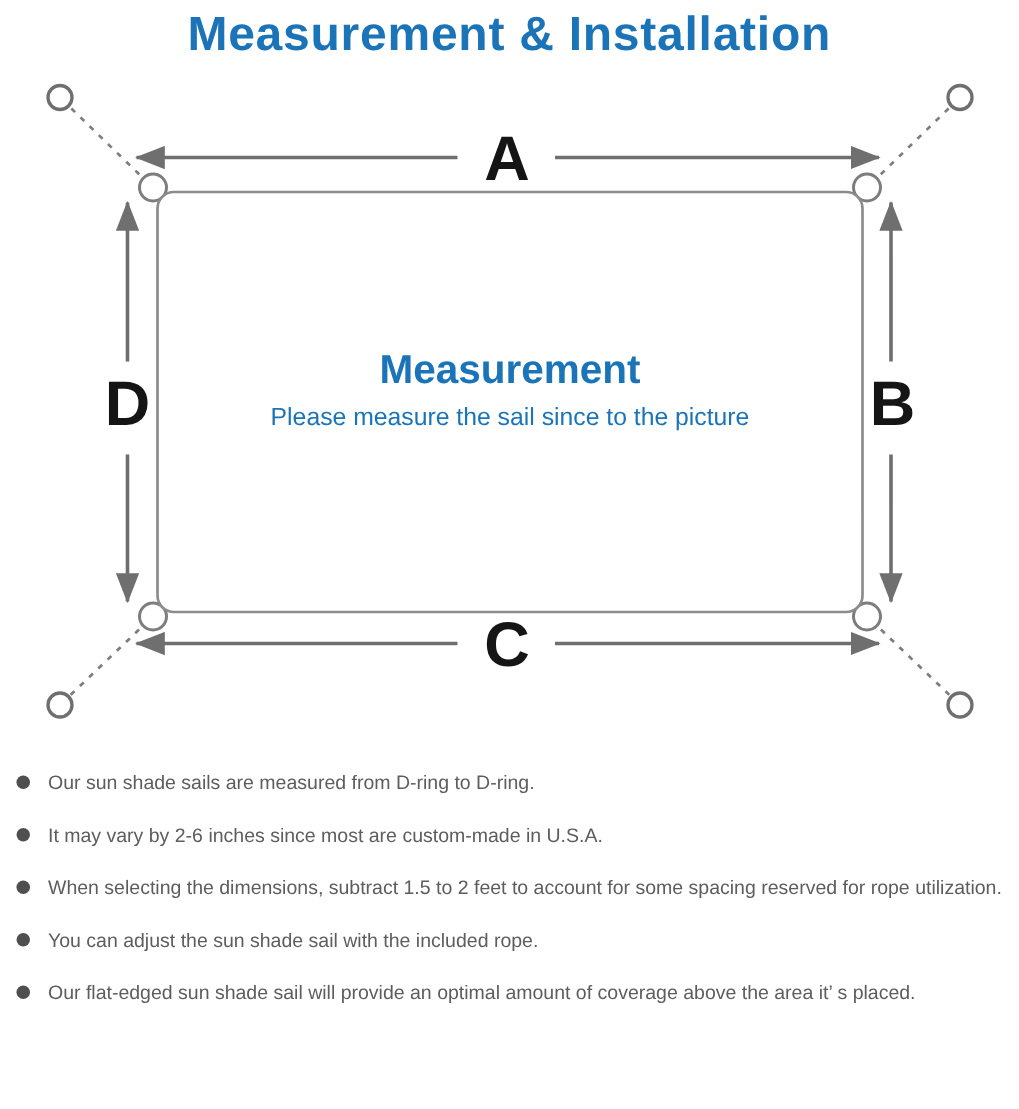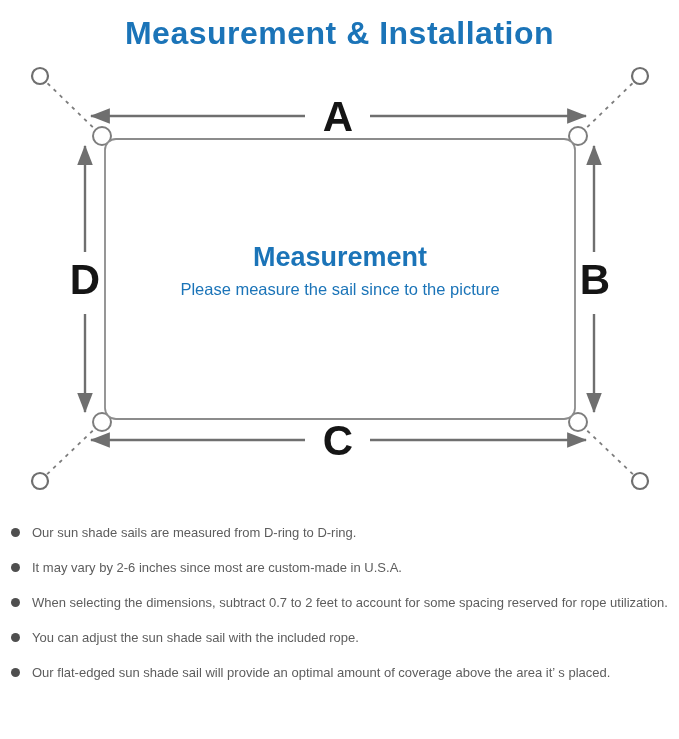--- a/index.html
+++ b/index.html
@@ -17,21 +17,21 @@
     width: 679px;
     height: 739px;
     background: #ffffff;
     font-family: "Liberation Sans", sans-serif;
     overflow: hidden;
   }
   .page { width: 679px; height: 739px; position: relative; }
 
   .page-title {
     margin: 0;
-    padding-top: 15px;
+    padding-top: 4px;
     text-align: center;
     font-size: 32px;
     font-weight: bold;
     letter-spacing: 0.5px;
     color: var(--accent-blue);
   }
 
   .diagram {
     position: relative;
     width: 679px;
@@ -167,21 +167,21 @@
         <span class="note-text">Our sun shade sails are measured from D-ring to D-ring.</span>
       </li>
 
       <li class="note-item">
         <span class="note-bullet"></span>
         <span class="note-text">It may vary by 2-6 inches since most are custom-made in U.S.A.</span>
       </li>
 
       <li class="note-item">
         <span class="note-bullet"></span>
-        <span class="note-text">When selecting the dimensions, subtract 0.7 to 2 feet to account for some spacing reserved for rope utilization.</span>
+        <span class="note-text">When selecting the dimensions, subtract 1.5 to 2 feet to account for some spacing reserved for rope utilization.</span>
       </li>
 
       <li class="note-item">
         <span class="note-bullet"></span>
         <span class="note-text">You can adjust the sun shade sail with the included rope.</span>
       </li>
 
       <li class="note-item">
         <span class="note-bullet"></span>
         <span class="note-text">Our flat-edged sun shade sail will provide an optimal amount of coverage above the area it’ s placed.</span>

